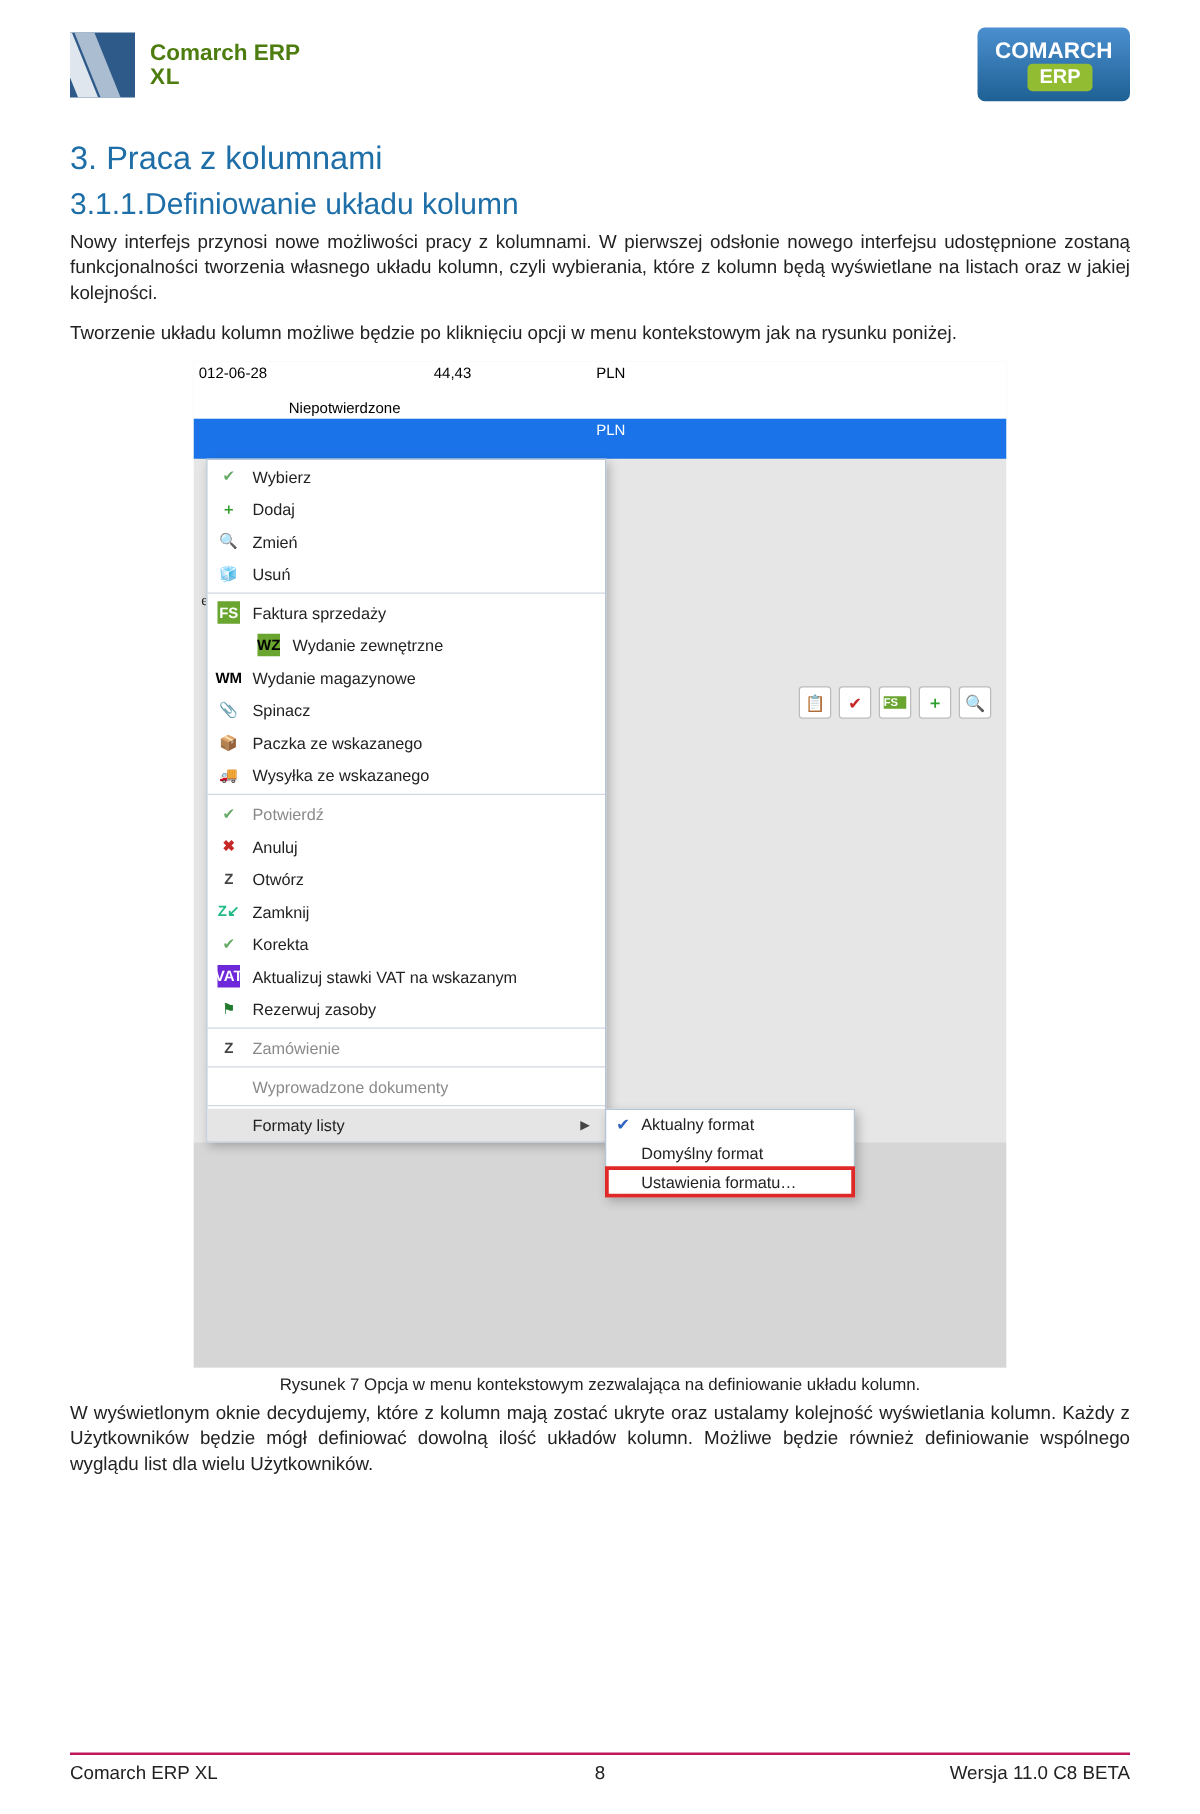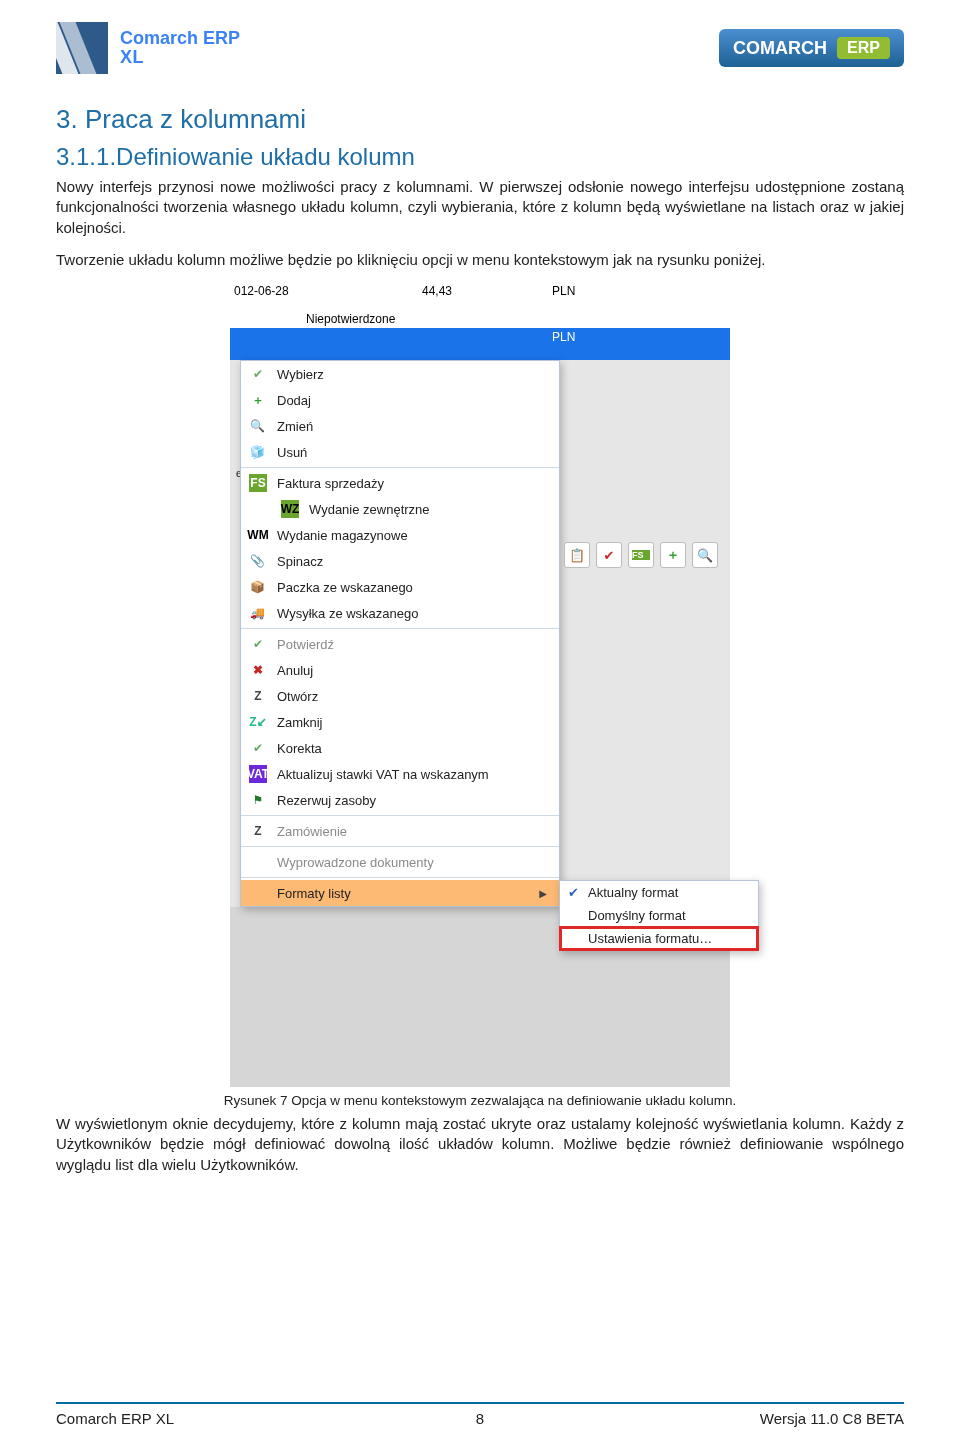--- a/index.html
+++ b/index.html
@@ -7,33 +7,33 @@
   body { font-family:"Segoe UI",Tahoma,Arial,sans-serif; margin:0; background:#fff; width:960px; color:var(--ink); font-size:15px; }
   .page { position:relative; min-height:1451px; padding:0 56px 80px 56px; }
 
   
   .hdr { display:flex; align-items:center; justify-content:space-between; padding:22px 0 6px 0; }
   .logo { display:flex; align-items:center; gap:12px; }
   .logo-mark { width:52px; height:52px; background:#2e5a8a; position:relative; overflow:hidden; }
   .logo-mark::before, .logo-mark::after { content:""; position:absolute; width:16px; height:52px; background:#fff; transform:skewX(22deg); }
   .logo-mark::before { left:-4px; opacity:.85; }
   .logo-mark::after  { left:14px; opacity:.6; }
-  .logo-text { font-weight:700; font-size:18px; line-height:1.05; color:#3b82f6; }
+  .logo-text { font-weight:700; font-size:18px; line-height:1.05; color:#4d7c0f; }
   .logo-text .xl { display:block; letter-spacing:.5px; }
-  .badge { background:linear-gradient(#4b8fd0,#1e6194); color:#fff; font-weight:700; border-radius:6px; padding:8px 14px 8px 14px; font-size:18px; display:flex; align-items:center; }
+  .badge { background:linear-gradient(#4b8fd0,#1e6194); color:#fff; font-weight:700; border-radius:6px; padding:8px 14px 8px 14px; font-size:18px; display:flex; align-items:center;flex-direction:column; }
   .badge .erp { background:#92bd33; color:#fff; border-radius:4px; padding:2px 10px; margin-left:10px; font-size:16px; }
 
   
   h1 { color:var(--teal); font-weight:500; font-size:26px; margin:24px 0 8px 0; }
   h2 { color:var(--teal); font-weight:500; font-size:24px; margin:4px 0 6px 0; }
   p { margin:6px 0 12px 0; text-align:justify; line-height:1.35; }
   .caption { text-align:center; font-size:13.5px; margin-top:6px; }
 
   
-  .shot { width:500px; margin:10px auto 2px auto; background:#e6e6e6; position:relative; }
+  .shot { width:650px; margin:10px auto 2px auto; background:#e6e6e6; position:relative; }
   .grid-row { display:flex; background:#fff; font-family:Tahoma,Arial; font-size:12px; }
   .grid-row.hdr-row { color:#000; }
   .grid-row.sel { background:#1a73e8; color:#fff; }
   .cell { padding:2px 4px; }
   .c-date{width:72px;} .c-stat{width:116px;margin-top:28px;} .c-num{width:130px; text-align:left;} .c-cur{width:40px; text-align:left;}
 
   .menu { position:relative; background:#fff; border:1px solid #b6c5d6; width:320px; margin-left:10px; font-family:Tahoma,Arial,sans-serif; font-size:13px; color:#222; box-shadow:2px 3px 8px rgba(0,0,0,.25); }
   .mi { display:flex; align-items:center; gap:10px; padding:4px 12px 4px 8px; white-space:nowrap; cursor:default; }
   .mi.disabled { color:#8a8a8a; }
   .sep { border-top:1px solid #d0d8e2; margin:2px 0; }
@@ -41,36 +41,36 @@
   .sub-arrow { margin-left:auto; font-size:10px; color:#444; }
 
   .ico-check{color:#6a6;} .ico-plus{color:#2e9e2e;font-weight:bold;} .ico-lens{color:#4987c7;}
   .ico-del{color:#3473b5;} .ico-fs{background:#69a52f;color:#fff;font-size:9px;font-weight:bold;width:18px;}
   .ico-wz{background:#69a52f;color:#000000;font-size:9px;font-weight:bold;width:18px;text-align:right;margin-left:32px;}
   .ico-wm{color:#000000;font-size:9px;font-weight:bold;} .ico-clip{color:#888;} .ico-box{color:#c58826;}
   .ico-ship{color:#a85a1c;} .ico-x{color:#c62828;font-weight:bold;} .ico-z{color:#444;font-weight:bold;}
   .ico-zc{color:#2b8; font-weight:bold;} .ico-vat{background:#6d28d9;color:#fff;font-size:8px;font-weight:bold;width:18px;text-align:center;}
   .ico-flag{color:#207a2c;}
 
-  .mi.hover { background:#fdba74; }
+  .mi.hover { background:#e5e5e5; }
 
   .submenu { position:absolute; left:318px; top:calc(100% - 112px); width:200px; background:#fff; border:1px solid #b6c5d6; box-shadow:2px 3px 8px rgba(0,0,0,.25); }
   .submenu .mi { padding:4px 12px 4px 28px; position:relative; }
   .submenu .mi .tick { position:absolute; left:8px; color:#2f63c0; }
   .submenu .mi.callout { outline:3px solid #e02828; outline-offset:-2px; }
 
   .side-icons { position:absolute; right:12px; top:260px; display:flex; gap:6px; }
   .tbtn { width:26px; height:26px; background:#fff; border:1px solid #bcbcbc; border-radius:3px; display:flex; align-items:center; justify-content:center; font-size:13px; }
 
   .shot-label { position:absolute; left:6px; top:184px; font-size:12px; font-family:Tahoma; color:#222; }
 
   .shot-gray-area { background:#d6d6d6; height:180px; }
 
   
-  .footer { position:absolute; left:56px; right:56px; bottom:24px; border-top:2px solid #0369a1; display:flex; justify-content:space-between; font-size:15px; padding-top:6px; }
+  .footer { position:absolute; left:56px; right:56px; bottom:24px; border-top:2px solid #be185d; display:flex; justify-content:space-between; font-size:15px; padding-top:6px; }
   .footer .pg { position:absolute; left:50%; transform:translateX(-50%); }
 </style>
 </head>
 <body>
 
 <div class="page">
 
   <div class="hdr">
     <div class="logo">
       <div class="logo-mark"></div>

